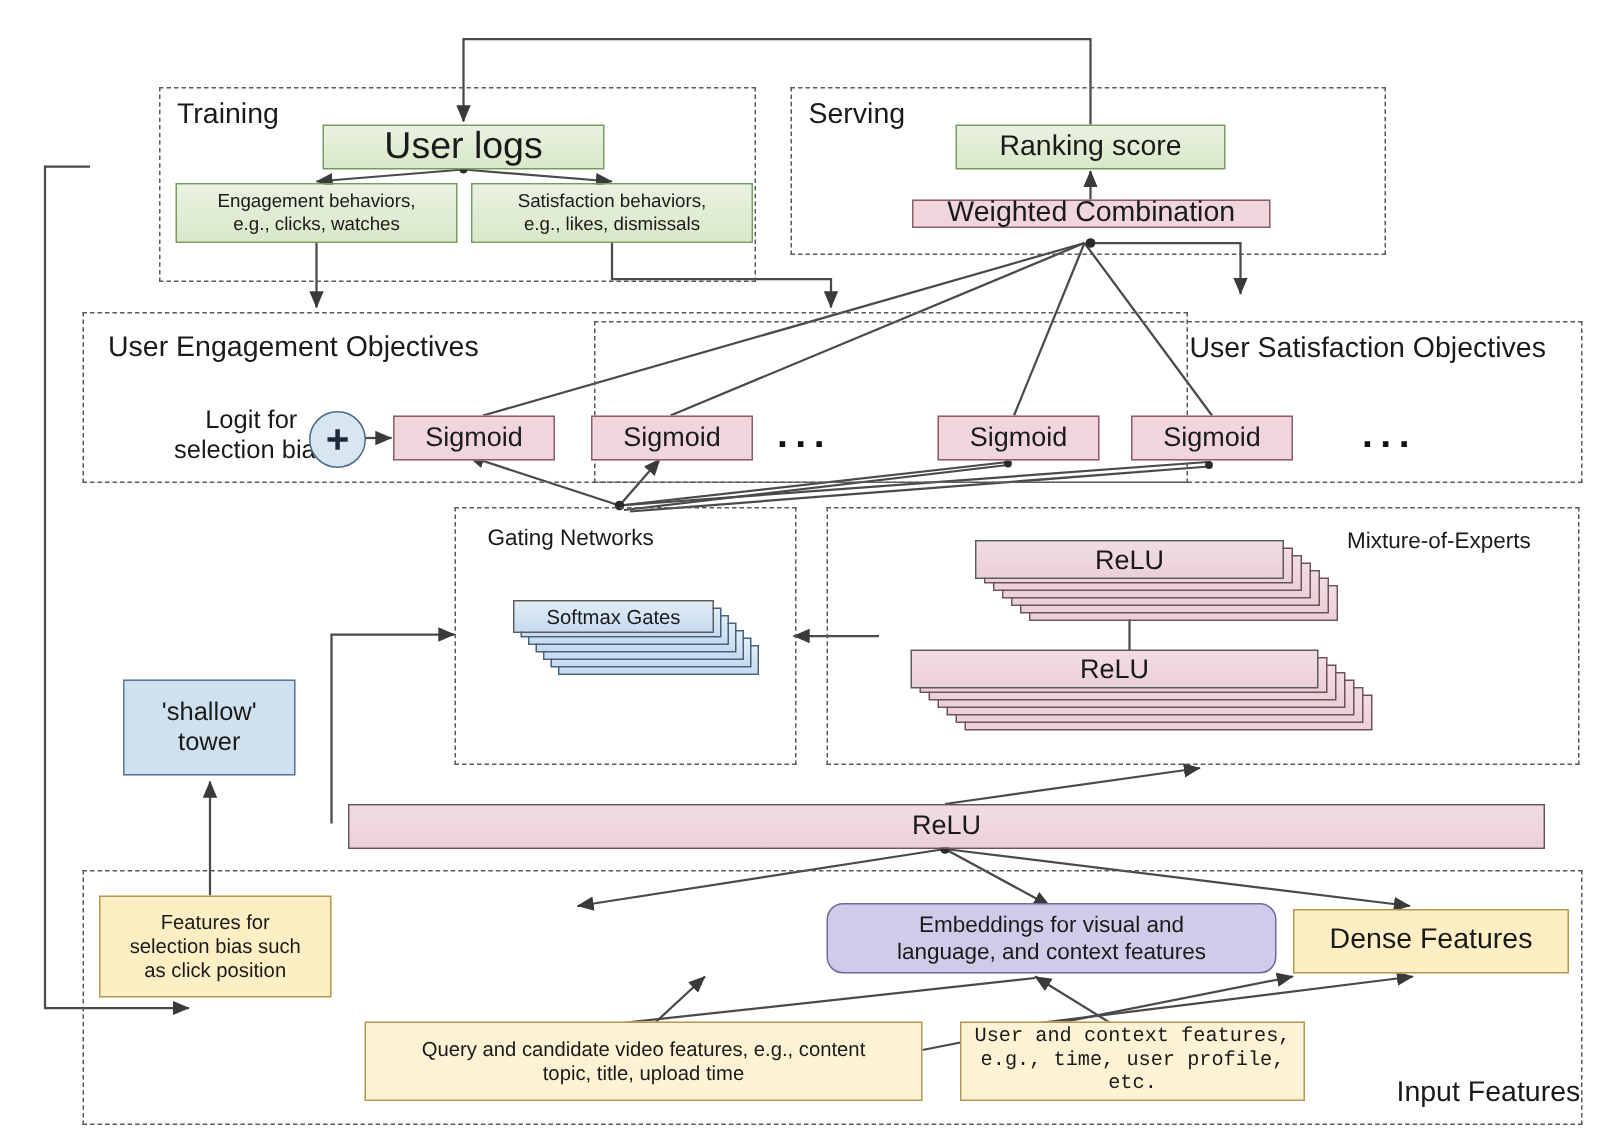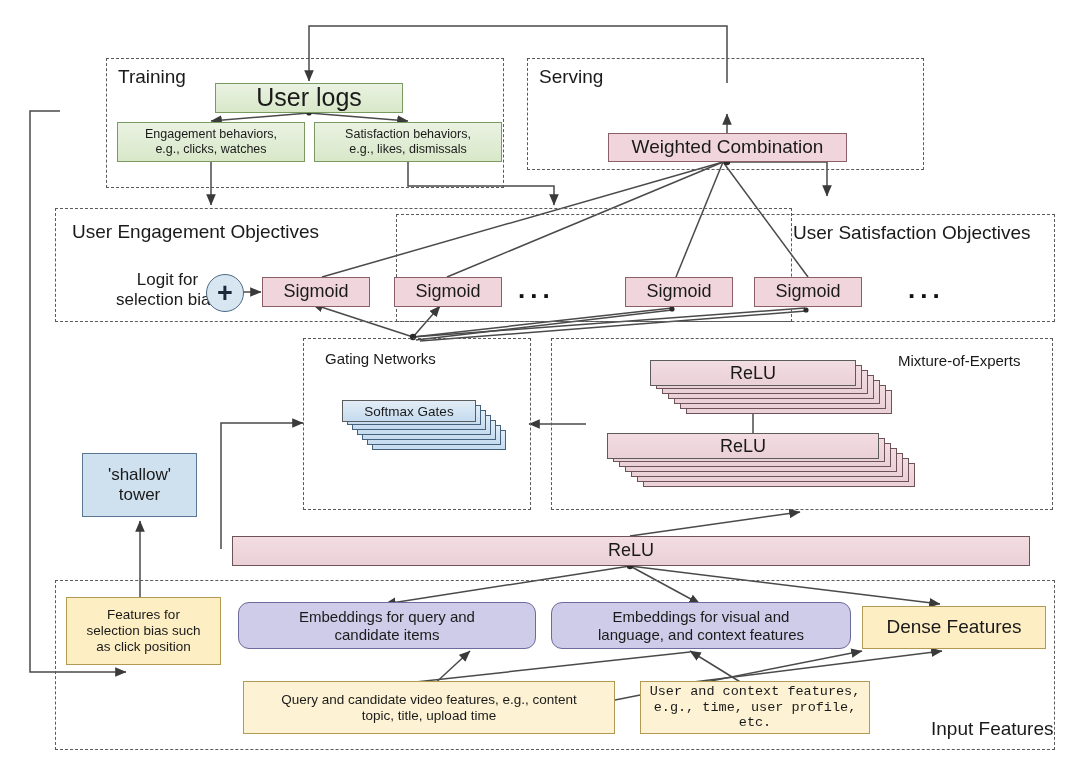--- a/index.html
+++ b/index.html
@@ -136,22 +136,25 @@
   <div class="node green" style="left:314px;top:122px;width:188px;height:40px;font-size:12.5px;white-space:pre-line;">
     <span>Satisfaction behaviors,
 e.g., likes, dismissals</span>
   </div>
 
   <div class="node green" style="left:117px;top:122px;width:188px;height:40px;font-size:12.5px;white-space:pre-line;">
     <span>Engagement behaviors,
 e.g., clicks, watches</span>
   </div>
 
-
-  <div class="node pink" style="left:608px;top:133px;width:239px;height:29px;font-size:19px;">
+  <div class="node green" style="left:637px;top:83px;width:180px;height:30px;font-size:19px;">
+    <span>Ranking score</span>
+  </div>
+
+  <div class="node pink" style="left:608px;top:133px;width:239px;height:19px;font-size:19px;">
     <span>Weighted Combination</span>
   </div>
 
   <div class="freetext" style="left:95px;top:270px;width:145px;font-size:17px;white-space:pre-line;">Logit for
 selection bias</div>
 
   <div class="plus" style="left:206px;top:274px;width:36px;height:36px;">
     <span>+</span>
   </div>
 
@@ -215,24 +218,20 @@
   <div class="node pinkgrad" style="left:232px;top:536px;width:798px;height:30px;font-size:18px;">
     <span>ReLU</span>
   </div>
 
   <div class="node yellow" style="left:66px;top:597px;width:155px;height:68px;font-size:13.5px;white-space:pre-line;">
     <span>Features for
 selection bias such
 as click position</span>
   </div>
 
-  <div class="node purple" style="left:238px;top:602px;width:298px;height:47px;font-size:15px;white-space:pre-line;">
-    <span>Embeddings for query and
-candidate items</span>
-  </div>
 
   <div class="node purple" style="left:551px;top:602px;width:300px;height:47px;font-size:15px;white-space:pre-line;">
     <span>Embeddings for visual and
 language, and context features</span>
   </div>
 
   <div class="node yellow" style="left:862px;top:606px;width:184px;height:43px;font-size:19px;">
     <span>Dense Features</span>
   </div>
 

